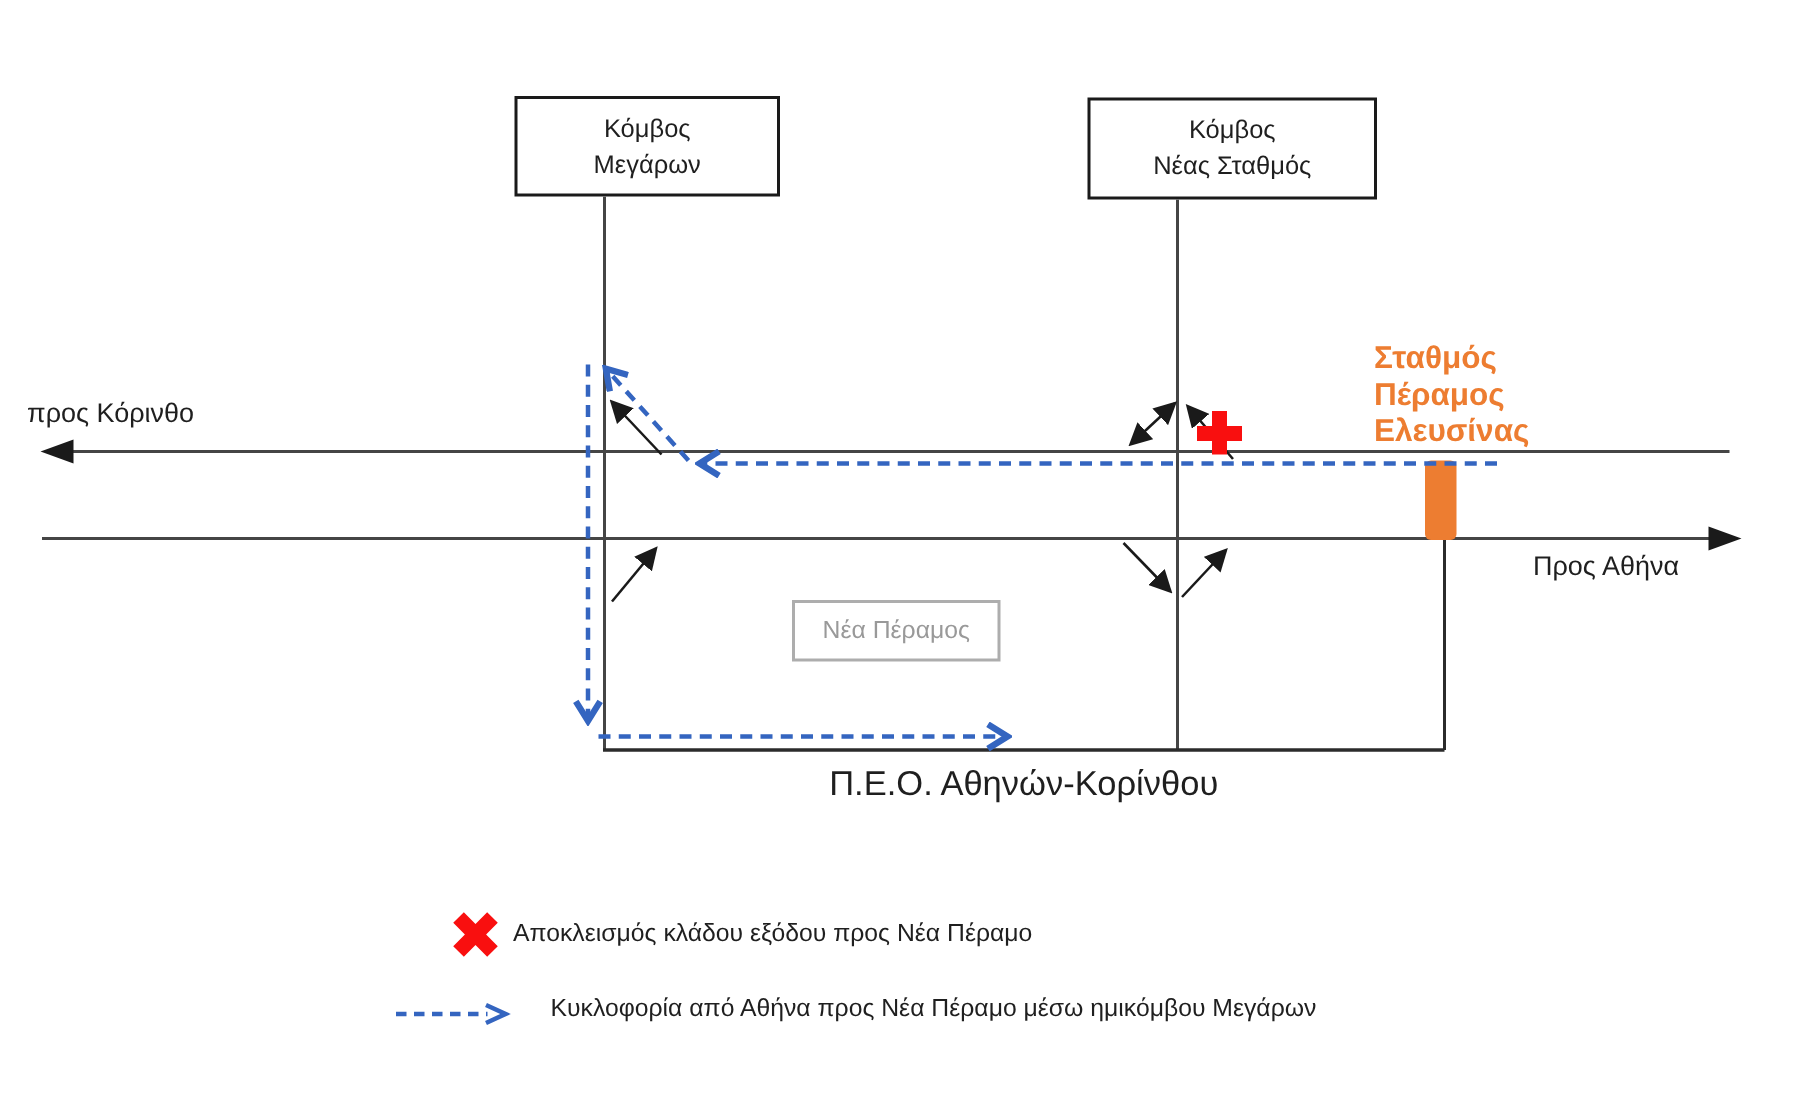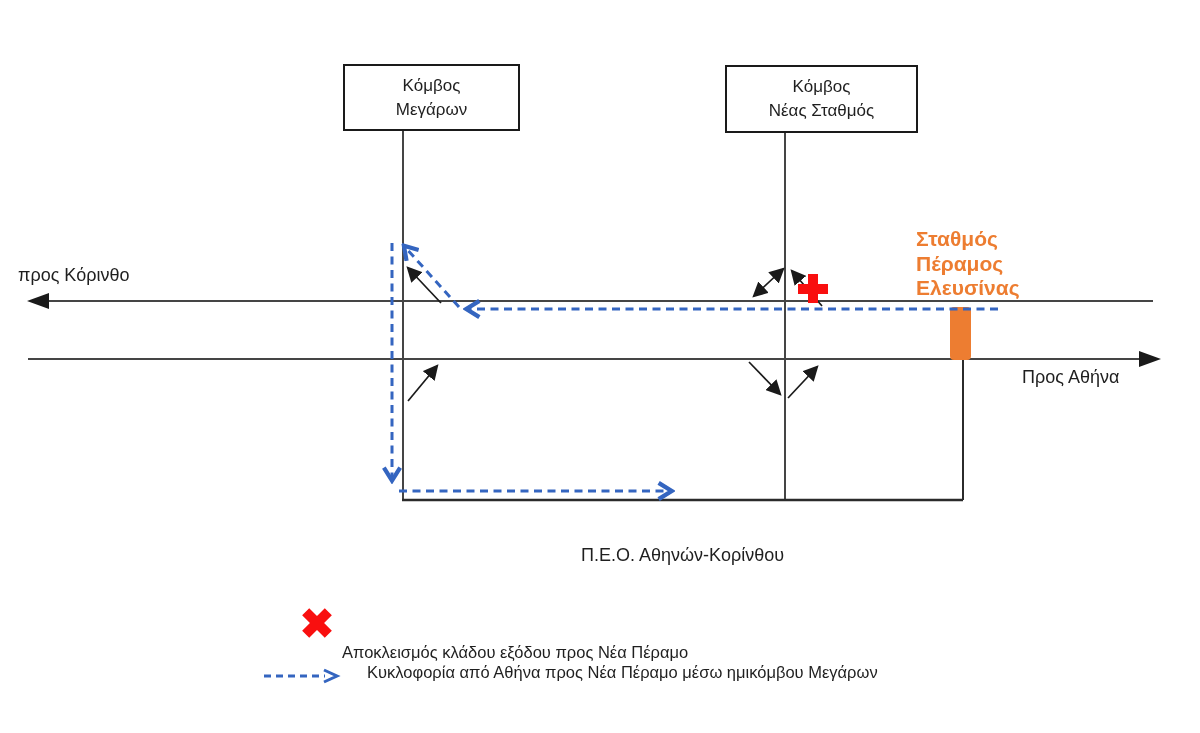--- a/index.html
+++ b/index.html
@@ -13,21 +13,21 @@
     box-sizing:border-box; border:2px solid #1a1a1a; background:#ffffff;
     display:flex; flex-direction:column; align-items:center; justify-content:center;
     text-align:center; font-size:17px; line-height:24px;margin-left:18px;
   }
   .village-box {
     box-sizing:border-box; border:2px solid #adadad; background:#ffffff;
     display:flex; align-items:center; justify-content:center;
     color:#999999; font-size:16.5px;
   }
   .lbl { font-size:18px; white-space:nowrap; }
-  .peo-lbl { font-size:18px; text-align:center;margin-top:36px; }
+  .peo-lbl { font-size:23px; text-align:center; }
   .toll-lbl {
     color:#ED7D31; font-weight:bold; font-size:21px; line-height:24.5px;
     text-align:left; white-space:nowrap;
   }
   .legend-lbl { font-size:16.5px; white-space:nowrap; }
 </style>
 </head>
 <body>
 
 <div class="stage">
@@ -76,38 +76,41 @@
     <span>Μεγάρων</span>
   </div>
   <div class="abs node-box" style="left:707px; top:65px; width:193px; height:68px;">
     <span>Κόμβος</span>
     <span>Νέας Σταθμός</span>
   </div>
 
   <div class="abs lbl" style="left:18px; top:265px;">προς Κόρινθο</div>
   <div class="abs lbl" style="left:1022px; top:348px;margin-top:19px;">Προς Αθήνα</div>
 
+  <div class="abs village-box" style="left:528px; top:400px; width:139px; height:41px;">
+    <span>Νέα Πέραμος</span>
+  </div>
 
   <div class="abs peo-lbl" style="left:402px; top:509px; width:561px;">Π.Ε.Ο. Αθηνών-Κορίνθου</div>
 
   <div class="abs toll-lbl" style="left:916px; top:227px; width:130px;">
     <div>Σταθμός</div>
     <div>Πέραμος</div>
     <div>Ελευσίνας</div>
   </div>
 
   <div>
     <div class="abs" style="left:299px; top:605px; width:36px; height:36px;">
       <svg width="36" height="36" viewBox="0 0 36 36">
         <g transform="rotate(45 18 18)">
           <path d="M13,2 h10 v11 h11 v10 h-11 v11 h-10 v-11 h-11 v-10 h11 z" fill="#F90F0F"></path>
         </g>
       </svg>
     </div>
-    <div class="abs legend-lbl" style="left:342px; top:643px;">Αποκλεισμός κλάδου εξόδου προς Νέα Πέραμο</div>
+    <div class="abs legend-lbl" style="left:342px; top:613px;">Αποκλεισμός κλάδου εξόδου προς Νέα Πέραμο</div>
 
     <div class="abs" style="left:262px; top:668px; width:80px; height:16px;">
       <svg width="80" height="16" viewBox="0 0 80 16">
         <line x1="2" y1="8" x2="63" y2="8" stroke="#3465C0" stroke-width="3" stroke-dasharray="7 5"></line>
         <path d="M62,2 L75,8 L62,14" fill="none" stroke="#3465C0" stroke-width="3"></path>
       </svg>
     </div>
     <div class="abs legend-lbl" style="left:367px; top:663px;">Κυκλοφορία από Αθήνα προς Νέα Πέραμο μέσω ημικόμβου Μεγάρων</div>
   </div>
 

